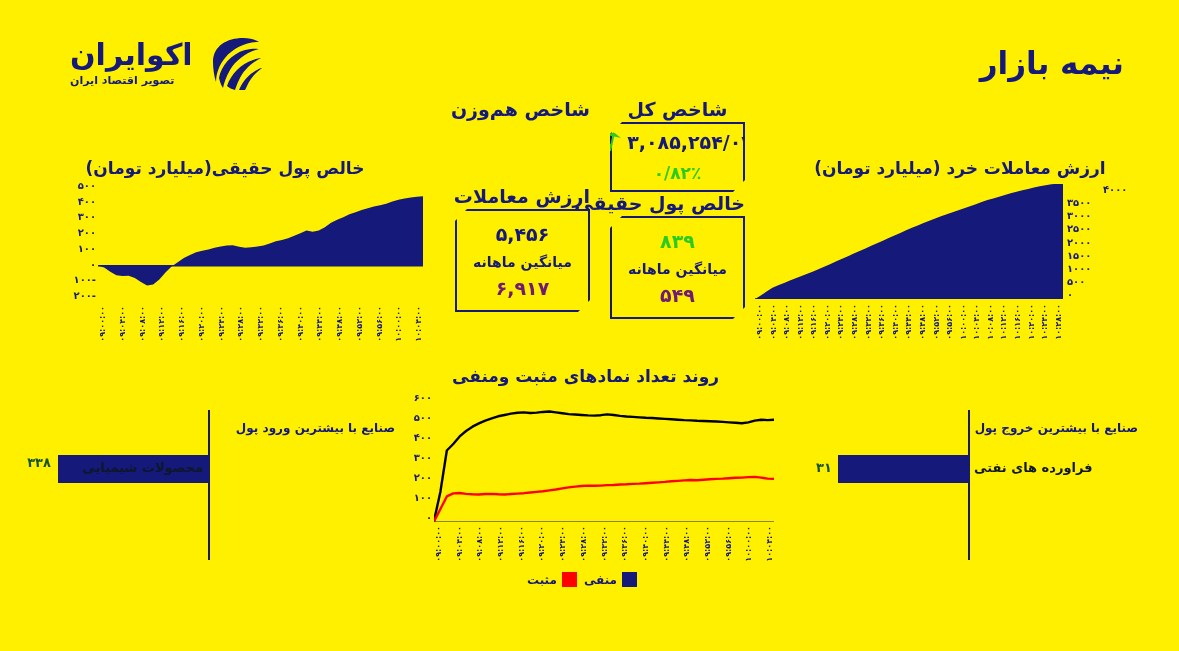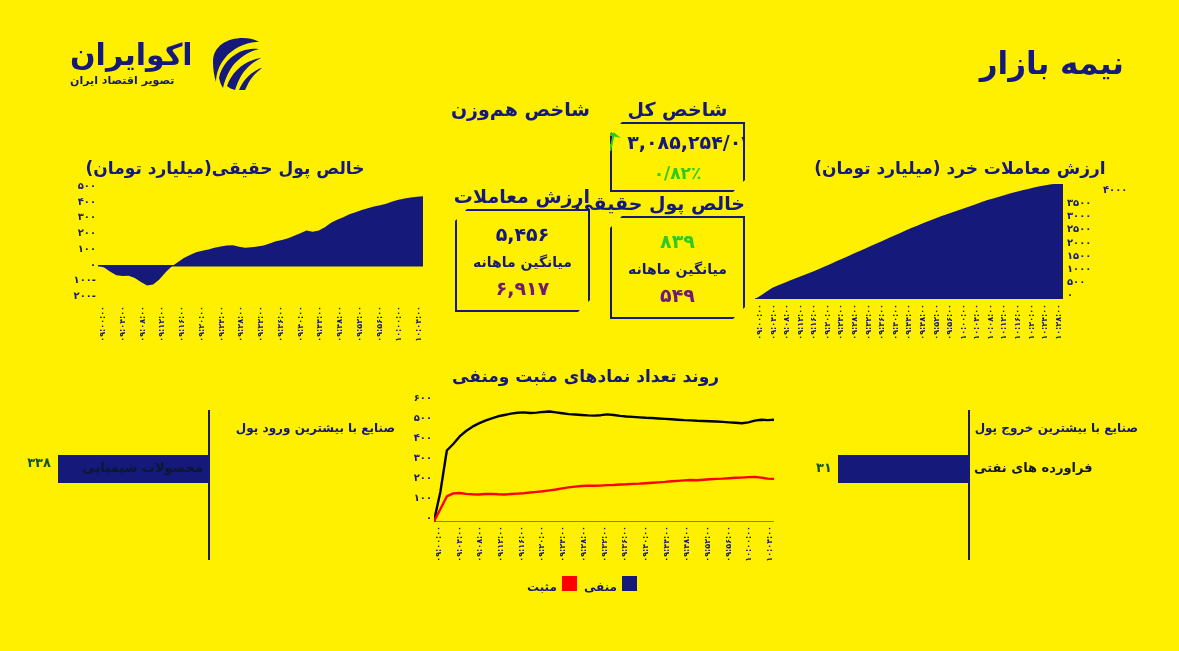--- a/index.html
+++ b/index.html
@@ -47,21 +47,21 @@
   
   .bar-title{font-size:12px;font-weight:bold;color:#14197A;white-space:nowrap;margin-top:43px;}
   .bar-cat{font-size:13px;font-weight:bold;color:#0f172a;white-space:nowrap;}
   .bar-val{font-size:13px;font-weight:bold;color:#14532d;white-space:nowrap;direction:ltr;}
   .bar-rect{background:#14197A;height:28px;}
   .bar-axis{background:#14197A;width:2px;}
   
   #legend{position:absolute;display:flex;align-items:center;gap:7px;direction:rtl;}
   .legend-item{display:flex;align-items:center;gap:5px;}
   .legend-sw{width:15px;height:15px;display:inline-block;}
-  .legend-txt{font-size:12px;font-weight:bold;color:#14197A;margin-top:8px;}
+  .legend-txt{font-size:12px;font-weight:bold;color:#14197A;}
 </style>
 </head>
 <body>
 
 <div id="header">
 
   <div id="page-title">نیمه بازار</div>
 
   <div id="logo-block">
     <span id="logo-mark">

